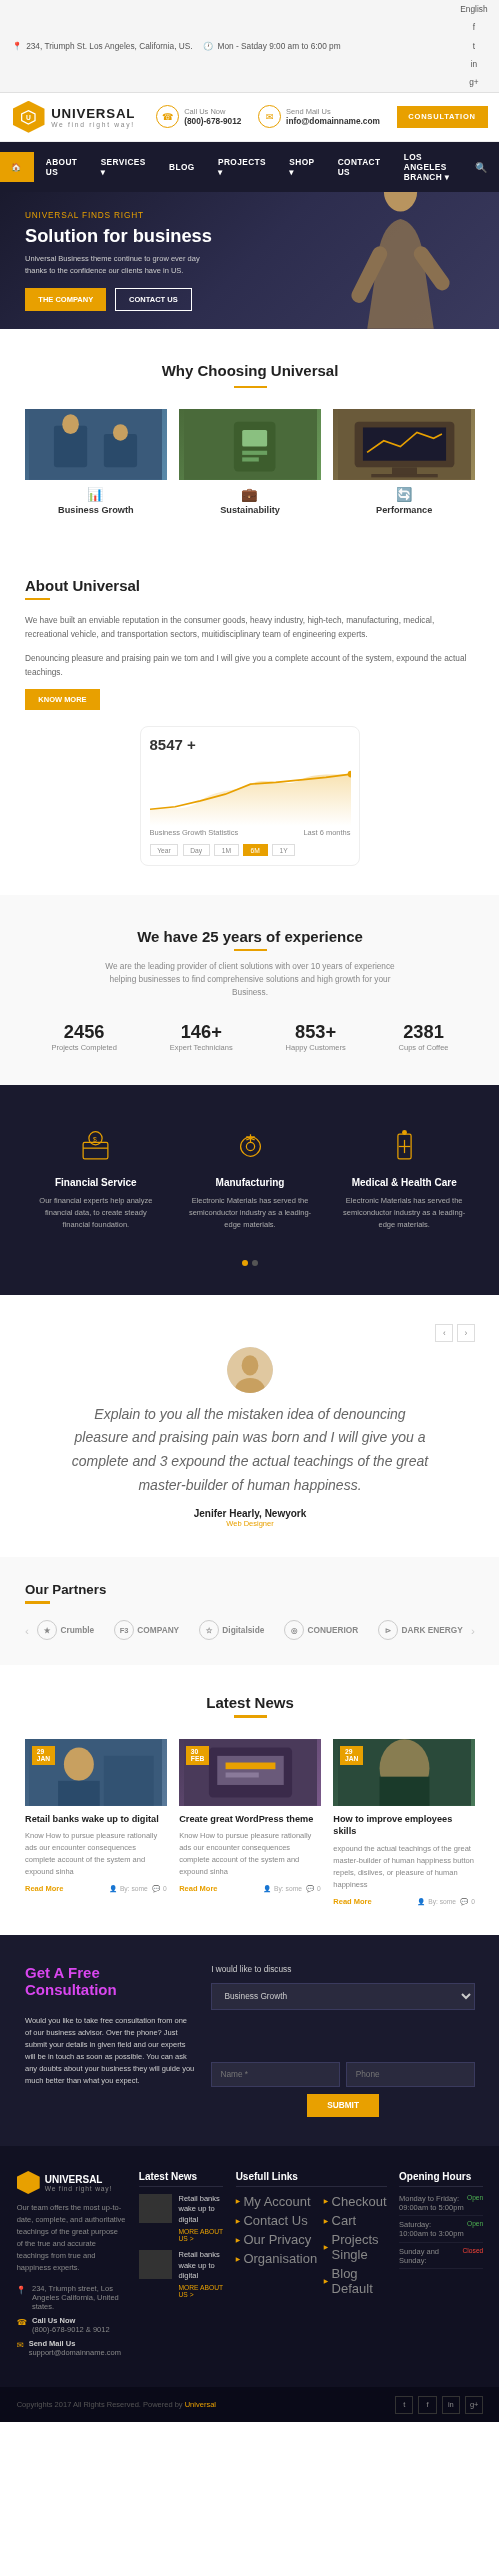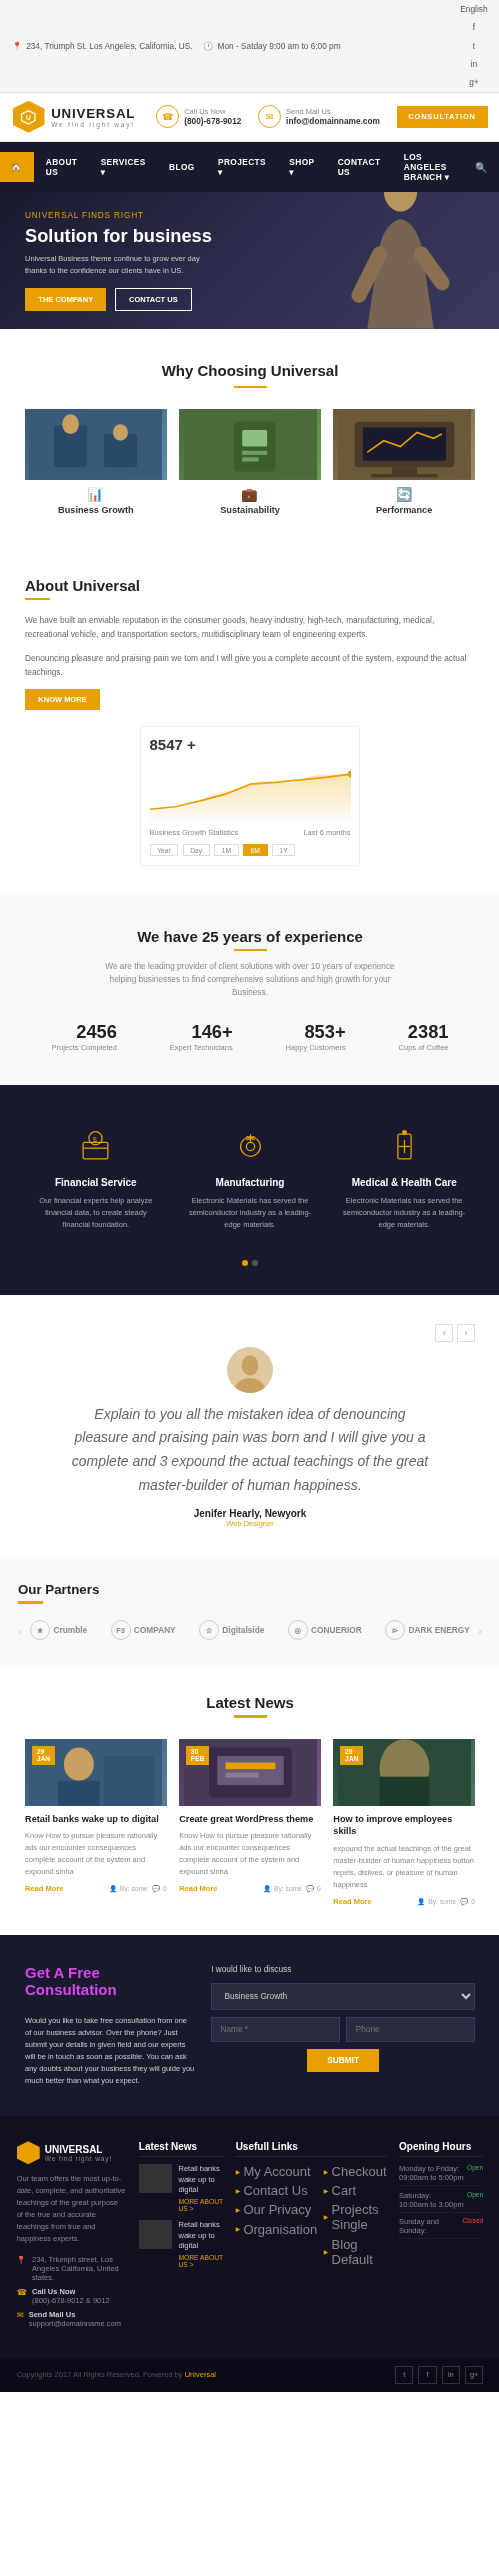--- a/index.html
+++ b/index.html
@@ -51,35 +51,35 @@
     .feature-icon { font-size: 13.3px; color: #555; margin-bottom: 2.5px; }
     .feature-name { font-size: 9.2px; font-weight: bold; color: #333; }
 
     
     .about-section { background: #fff; padding: 29px 25px; display: flex; gap: 16.7px; align-items: center; flex-direction: column; }
     .about-left { flex: 1; }
     .about-title { font-size: 15px; font-weight: bold; color: #222; margin-bottom: 4.2px; }
     .about-line { width: 25px; height: 2.5px; background: #e8a000; margin-bottom: 12.5px; }
     .about-text { font-size: 8.3px; color: #666; line-height: 1.7; margin-bottom: 10px; }
     .about-right { flex: 1; }
-    .chart-area { background: #fff; border: 0.8px solid #eee; padding: 8.3px; border-radius: 2px; }
+    .chart-area { background: #fff; border: 0.8px solid #eee; padding: 8.3px; border-radius: 8px; }
     .chart-title { font-size: 7.5px; color: #888; margin-bottom: 4.2px; display: flex; justify-content: space-between; }
     .chart-number { font-size: 15px; font-weight: bold; color: #333; margin-bottom: 6.7px; }
     .chart-svg { width: 100%; height: 67px; }
     .chart-tabs { display: flex; gap: 4.2px; margin-top: 6.7px; }
     .chart-tab { font-size: 6.7px; padding: 1.7px 6.7px; border: 0.8px solid #ddd; color: #888; cursor: pointer; }
     .chart-tab.active { background: #e8a000; color: #fff; border-color: #e8a000; }
 
     
     .experience-section { background: #f9f9f9; padding: 33px 25px; text-align: center; }
     .exp-title { font-size: 15px; font-weight: bold; color: #222; margin-bottom: 4.2px; }
     .exp-line { width: 33px; height: 2.5px; background: #e8a000; margin: 0 auto 8.3px; }
     .exp-desc { font-size: 8.3px; color: #888; max-width: 300px; margin: 0 auto 21px; line-height: 1.6; }
     .stats-row { display: flex; justify-content: space-around; }
-    .stat-item { text-align: right; }
+    .stat-item { text-align: center; }
     .stat-num { font-size: 18.3px; font-weight: bold; color: #222; }
     .stat-label { font-size: 7.5px; color: #888; }
 
     
     .services-dark { background: #1a1a2e; padding: 29px 25px; }
     .services-grid { display: flex; gap: 12.5px; justify-content: center; margin-top: 0; }
     .service-card { flex: 1; text-align: center; padding: 16.7px 8.3px; }
     .service-icon { font-size: 23px; color: #e8a000; margin-bottom: 8.3px; }
     .service-title { font-size: 10px; font-weight: bold; color: #fff; margin-bottom: 6.7px; }
     .service-desc { font-size: 7.5px; color: #aaa; line-height: 1.6; }
@@ -90,21 +90,21 @@
     
     .testimonial-section { padding: 29px 25px; text-align: center; background: #fff; }
     .testimonial-avatar { width: 46px; height: 46px; border-radius: 50%; background: #ddd; margin: 0 auto 10px; display: flex; align-items: center; justify-content: center; font-size: 18.3px; color: #888; overflow: hidden; }
     .testimonial-text { font-size: 14px; color: #666; line-height: 1.7; max-width: 358px; margin: 0 auto 10px; font-style: italic; }
     .testimonial-name { font-size: 10px; font-weight: bold; color: #222; }
     .testimonial-role { font-size: 7.5px; color: #e8a000; }
     .testimonial-arrows { display: flex; justify-content: flex-end; margin-bottom: 4.2px; }
     .arrow-btn { width: 18.3px; height: 18.3px; border: 0.8px solid #ddd; display: flex; align-items: center; justify-content: center; font-size: 8.3px; color: #888; cursor: pointer; margin-left: 3.3px; }
 
     
-    .partners-section { background: #f9f9f9; padding: 25px 18px; }
+    .partners-section { background: #f9f9f9; padding: 25px 25px; }
     .partners-title { font-size: 13.3px; font-weight: bold; color: #222; margin-bottom: 4.2px; }
     .partners-line { width: 25px; height: 2.5px; background: #e8a000; margin-bottom: 16.7px; }
     .partners-logos { display: flex; align-items: center; justify-content: space-between; }
     .partner-logo { display: flex; align-items: center; gap: 3.3px; font-size: 8.3px; color: #888; font-weight: bold; }
     .partner-logo-icon { width: 20px; height: 20px; border: 0.8px solid #ccc; border-radius: 50%; display: flex; align-items: center; justify-content: center; font-size: 7.5px; color: #888; }
     .partners-arrow { font-size: 11.7px; color: #ccc; cursor: pointer; }
 
     
     .news-section { padding: 29px 25px; background: #fff; }
     .news-title { font-size: 15px; font-weight: bold; color: #222; margin-bottom: 4.2px; text-align: center; }
@@ -124,21 +124,21 @@
 
     
     .cta-section { background: #1a1a2e; padding: 29px 25px; display: flex; gap: 16.7px; }
     .cta-left { flex: 1; }
     .cta-title { font-size: 15px; font-weight: bold; color: #d946ef; margin-bottom: 17px; }
     .cta-desc { font-size: 7.5px; color: #ccc; line-height: 1.6; }
     .cta-right { flex: 1; }
     .cta-form { }
     .cta-form-title { font-size: 8.3px; color: #ccc; margin-bottom: 8.3px; }
     .form-select { width: 100%; padding: 6.7px 8.3px; background: #2a2a3e; border: 0.8px solid #3a3a5e; color: #ccc; font-size: 8.3px; margin-bottom: 6.7px; }
-    .form-row { display: flex; gap: 6.7px; margin-bottom: 6.7px; }
+    .form-row { display: flex; gap: 6.7px; margin-bottom: 6.7px; margin-top: 45px; }
     .form-input { flex: 1; padding: 6.7px 8.3px; background: #2a2a3e; border: 0.8px solid #3a3a5e; color: #ccc; font-size: 8.3px; }
     .submit-btn { background: #e8a000; color: #fff; padding: 6.7px 20px; font-size: 8.3px; font-weight: bold; border: none; cursor: pointer; display: block; margin: 0 auto; }
 
     
     .footer { background: #111122; padding: 25px 16.7px; }
     .footer-grid { display: flex; gap: 12.5px; }
     .footer-col { flex: 1; }
     .footer-col:first-child { flex: 1.3; }
     .footer-logo { display: flex; align-items: center; gap: 5px; margin-bottom: 8.3px; }
     .footer-logo-hex { width: 23px; height: 23px; background: #e8a000; clip-path: polygon(50% 0%, 100% 25%, 100% 75%, 50% 100%, 0% 75%, 0% 25%); }

